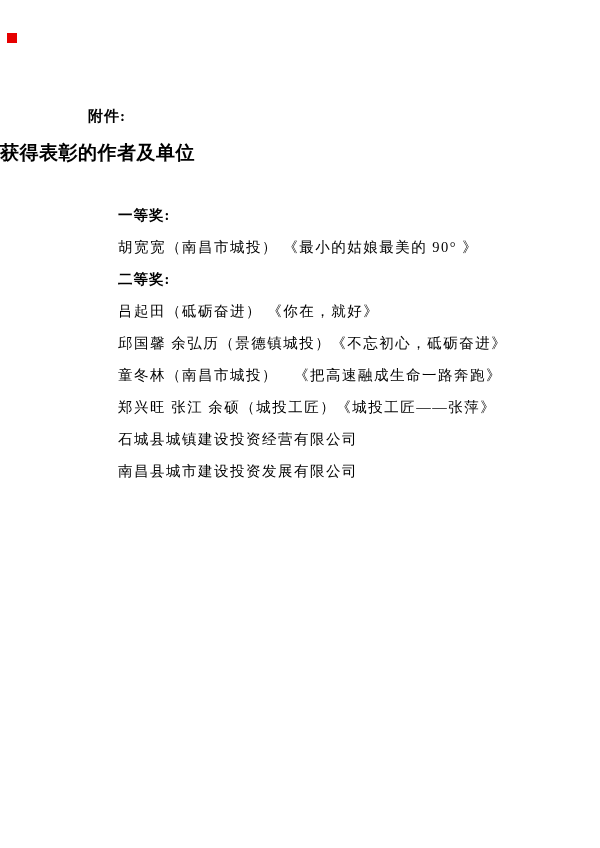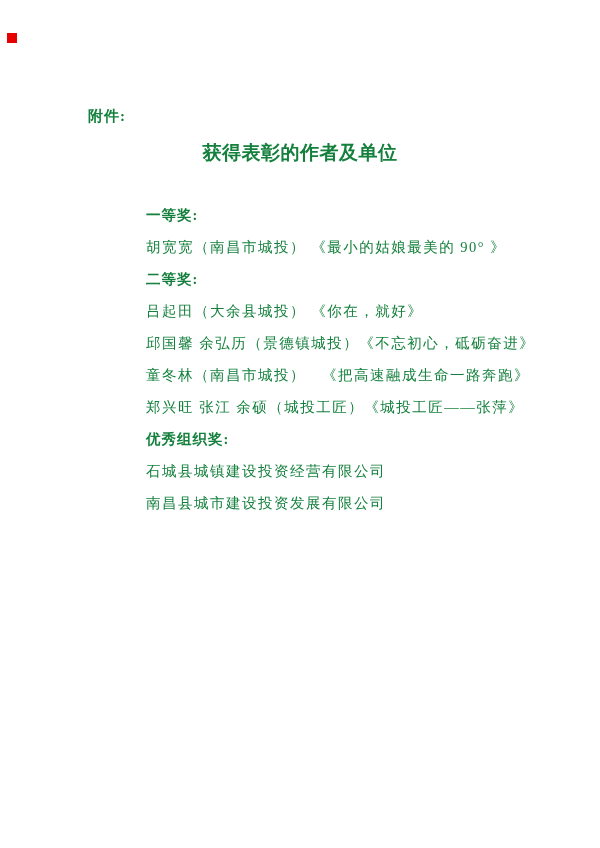--- a/index.html
+++ b/index.html
@@ -7,21 +7,21 @@
     padding: 0;
     background: #ffffff;
   }
   .page {
     position: relative;
     width: 600px;
     height: 848px;
     background: #ffffff;
     overflow: hidden;
     font-family: "Liberation Serif", "DejaVu Serif", serif;
-    color: #15803d;
+    color: #000000;
   }
   .red-marker {
     position: absolute;
     left: 7px;
     top: 33px;
     width: 10px;
     height: 10px;
     background: #e60000;
   }
   .attachment {
@@ -32,57 +32,54 @@
     font-weight: bold;
     letter-spacing: 1px;
     line-height: 22px;
   }
   .title {
     position: absolute;
     left: 0;
     right: 0;
     top: 140px;
     margin: 0;
-    text-align: center;
     font-size: 19px;
     font-weight: bold;
     letter-spacing: 0.5px;
     line-height: 26px;
   }
   .content {
     position: absolute;
     left: 118px;
     top: 199px;
     right: 20px;
   }
   .line {
     height: 32px;
     line-height: 32px;
     font-size: 14.5px;
     letter-spacing: 1.5px;
     white-space: nowrap;
-    margin-left: 28px;
   }
   .line.heading {
     font-weight: bold;
     letter-spacing: 1px;
   }
 </style>
 </head>
 <body>
 
 <div class="page">
   <div class="red-marker" style="background: rgb(230, 0, 0);"></div>
   <div class="attachment">附件:</div>
   <h1 class="title">获得表彰的作者及单位</h1>
   <div class="content" id="content">
       <div class="line heading">一等奖:</div>
       <div class="line">胡宽宽（南昌市城投） 《最小的姑娘最美的 90° 》</div>
       <div class="line heading">二等奖:</div>
-      <div class="line">吕起田（大余县城投） 《你在，就好》</div>
+      <div class="line">吕起田（砥砺奋进） 《你在，就好》</div>
       <div class="line">邱国馨 余弘历（景德镇城投）《不忘初心，砥砺奋进》</div>
       <div class="line">童冬林（南昌市城投）　《把高速融成生命一路奔跑》</div>
       <div class="line">郑兴旺 张江 余硕（城投工匠）《城投工匠——张萍》</div>
-      <div class="line heading">优秀组织奖:</div>
       <div class="line">石城县城镇建设投资经营有限公司</div>
       <div class="line">南昌县城市建设投资发展有限公司</div>
     </div>
 </div>
 
 </body></html>

